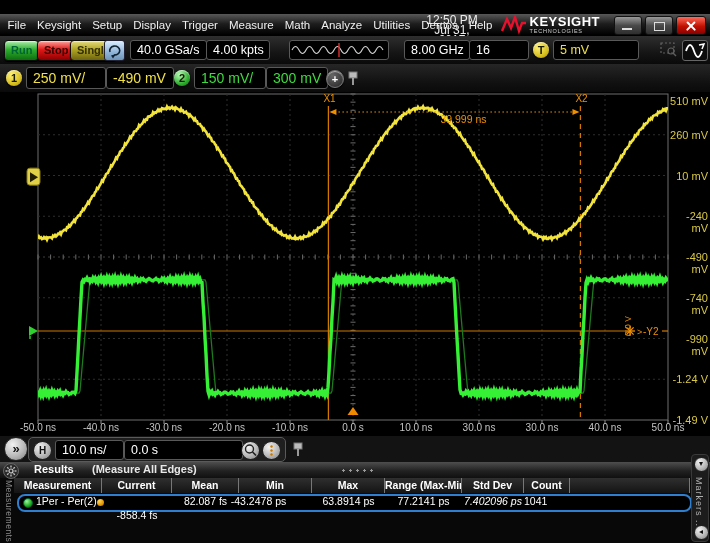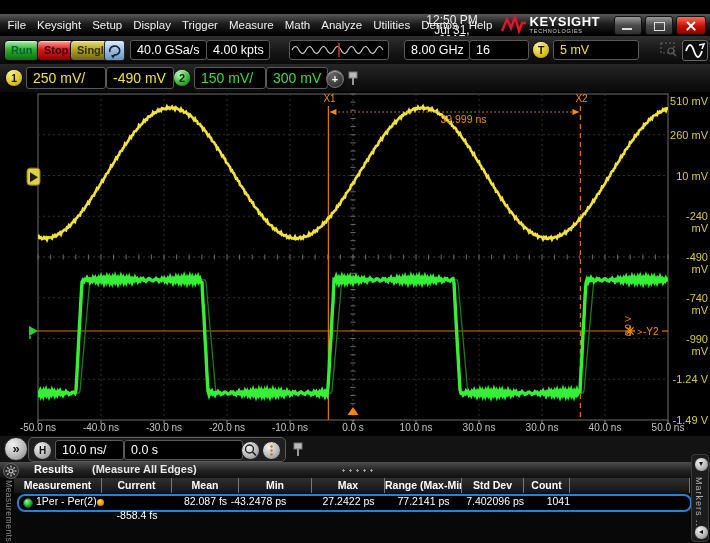--- a/index.html
+++ b/index.html
@@ -433,24 +433,24 @@
         <div class="colhdr" style="left: 570px; width: 120px;"></div>
       </div>
     <div class="selrow"></div>
     <div id="result-cells">
         <div style="position: absolute; left: 23px; top: 36px; width: 8px; height: 8px; border-radius: 50%; background: radial-gradient(circle at 35% 30%, rgb(156, 245, 156), rgb(31, 170, 31) 60%, rgb(10, 92, 10)); border: 1px solid rgb(0, 102, 51);"></div>
         <div class="cell" style="left: 36px; width: 60px; text-align: left;">1Per - Per(2)</div>
         <div style="position: absolute; left: 97px; top: 36.5px; width: 7px; height: 7px; border-radius: 50%; background: radial-gradient(circle at 35% 30%, rgb(255, 215, 90), rgb(224, 144, 0) 65%, rgb(144, 88, 0));"></div>
         <div class="cell" style="left: 102px; width: 70px; text-align: center; margin-top: 14px;">-858.4 fs</div>
         <div class="cell" style="left: 172px; width: 67px; text-align: center;">82.087 fs</div>
         <div class="cell" style="left: 222px; width: 73px; text-align: center;">-43.2478 ps</div>
-        <div class="cell" style="left: 312px; width: 73px; text-align: center;">27.2422 ps</div>
+        <div class="cell" style="left: 312px; width: 73px; text-align: center;">63.8914 ps</div>
         <div class="cell" style="left: 385px; width: 77px; text-align: center;">77.2141 ps</div>
-        <div class="cell" style="left: 462px; width: 62px; text-align: right;">7.402096 ps</div>
-        <div class="cell" style="left: 524px; width: 46px; text-align: right;">1041</div>
+        <div class="cell" style="left: 462px; width: 62px; text-align: center; font-style: italic;">7.402096 ps</div>
+        <div class="cell" style="left: 524px; width: 46px; text-align: left;">1041</div>
       </div>
     <div class="vstrip-r">
       <div class="circlebtn" style="left:1.5px;top:2px;width:13px;height:13px;font-size:8px;line-height:12px;">▾</div>
       <div class="lbl">Markers ...</div>
       <div class="circlebtn" style="left:1.5px;top:70px;width:13px;height:13px;font-size:8px;line-height:12px;">◂</div>
     </div>
   </div>
 
 </div>
 

